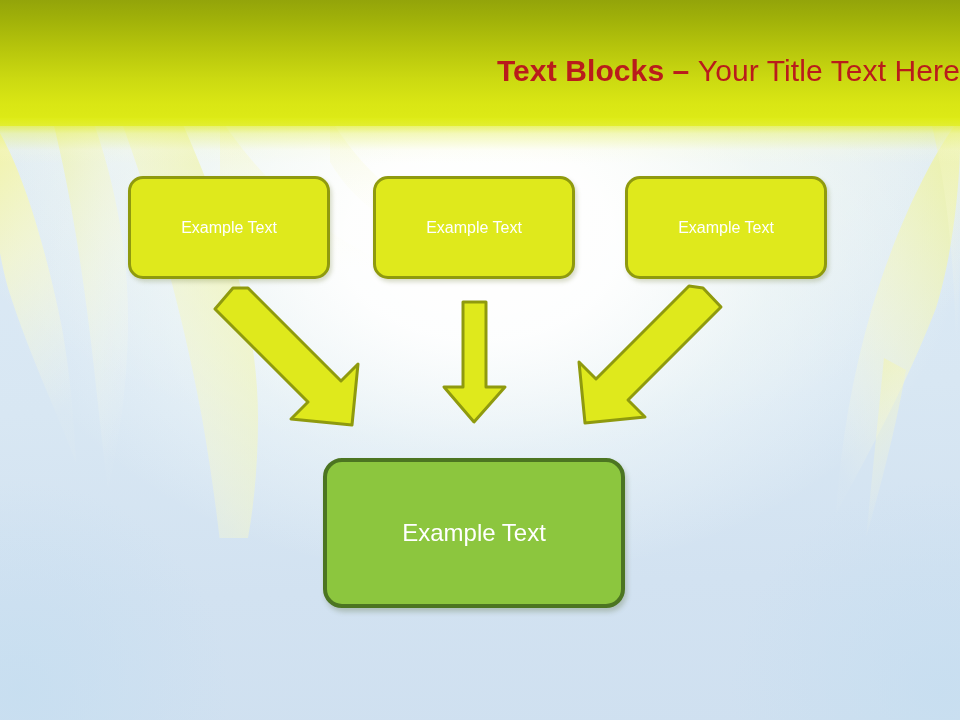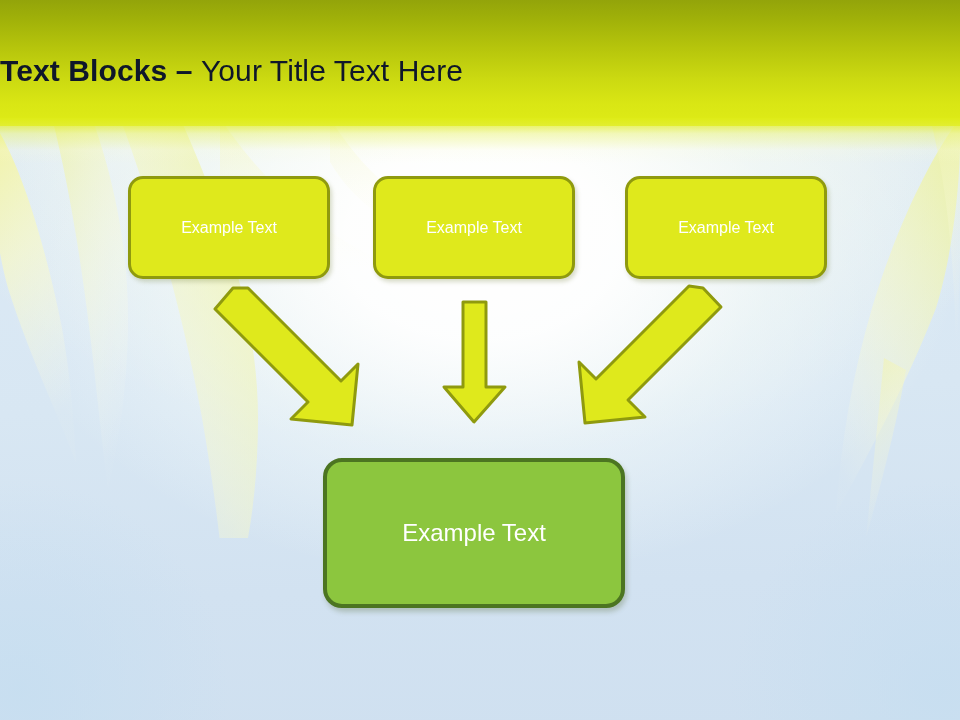--- a/index.html
+++ b/index.html
@@ -55,22 +55,22 @@
     left: 0; top: 118px;
     width: 960px; height: 46px;
     background: linear-gradient(180deg, rgba(223,236,23,0.95) 0%, rgba(234,243,120,0.5) 34%, rgba(248,251,215,0.18) 70%, rgba(255,255,255,0) 100%);
   }
 
   .slide-title {
     position: absolute;
     left: 0;
     top: 53px;
     width: 960px;
-    text-align: left;
-    color: #0f172a;
+    text-align: right;
+    color: #b91c1c;
     font-size: 30px;
     line-height: 36px;
     letter-spacing: 0.1px;
     white-space: nowrap;
   }
   .slide-title .t-strong { font-weight: bold; }
   .slide-title .t-light  { font-weight: normal; }
 
   
   .tbox {

